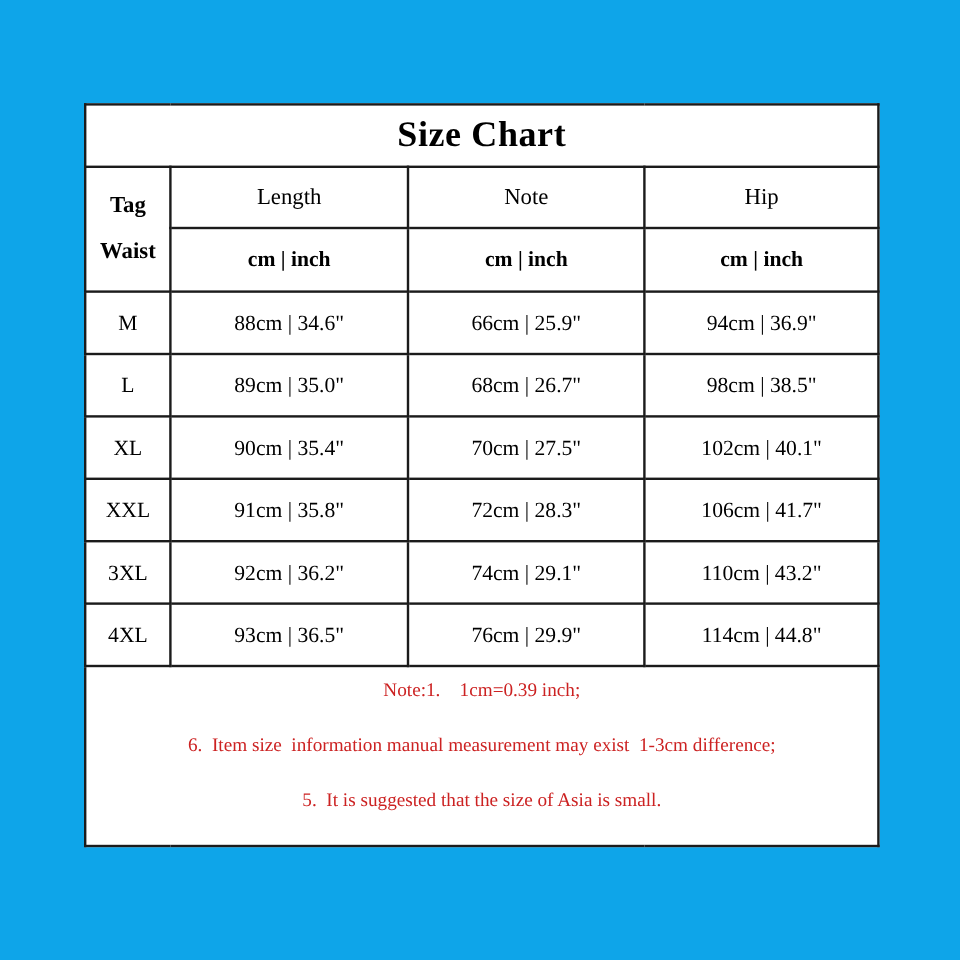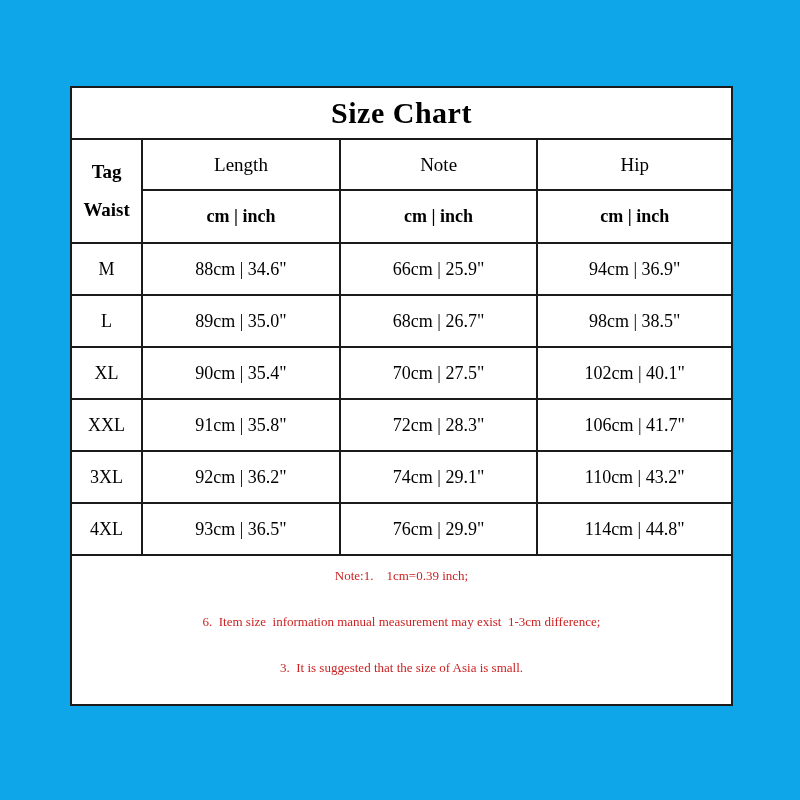--- a/index.html
+++ b/index.html
@@ -74,21 +74,21 @@
     font-size: 18px;
   }
   td.notes-cell {
     height: 145px;
     text-align: left;
     vertical-align: top;
     padding: 20px 8px 0 5px;
   }
   .note-line {
     margin: 10px 0 26px 0;
-    font-size: 13px;
+    font-size: 16px;
     line-height: 20px;
     color: #cc2222;
     white-space: pre-wrap;
   }
 </style>
 </head>
 <body>
 
 <div class="stage">
   <table class="size-chart">
@@ -153,18 +153,18 @@
         <td class="size-label-cell">4XL</td>
         <td class="data-cell">93cm | 36.5"</td>
         <td class="data-cell">76cm | 29.9"</td>
         <td class="data-cell">114cm | 44.8"</td>
       </tr>
 
       <tr>
         <td class="notes-cell" colspan="4">
           <p class="note-line">Note:1.    1cm=0.39 inch;</p>
           <p class="note-line">6.  Item size  information manual measurement may exist  1-3cm difference;</p>
-          <p class="note-line">3.  It is suggested that the size of Asia is small.</p>
+          <p class="note-line">5.  It is suggested that the size of Asia is small.</p>
         </td>
       </tr>
     </tbody>
   </table>
 </div>
 
 </body></html>

